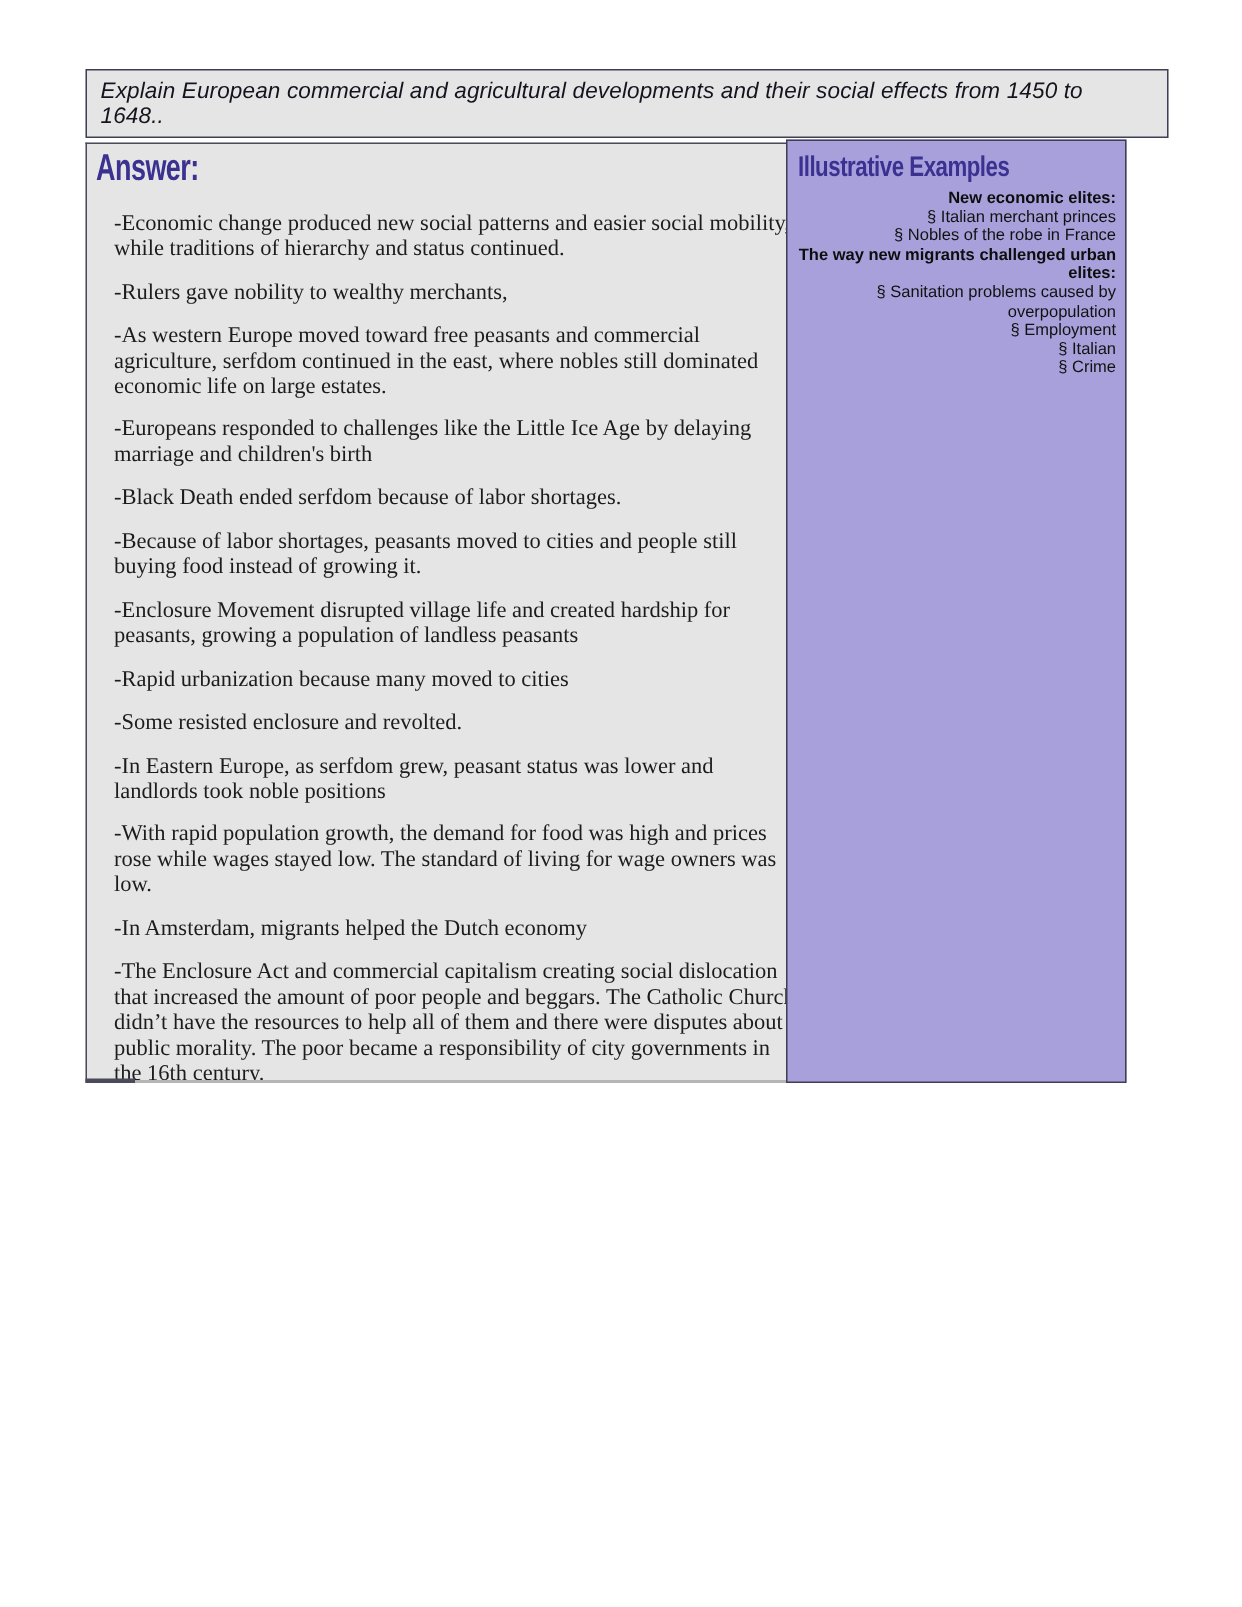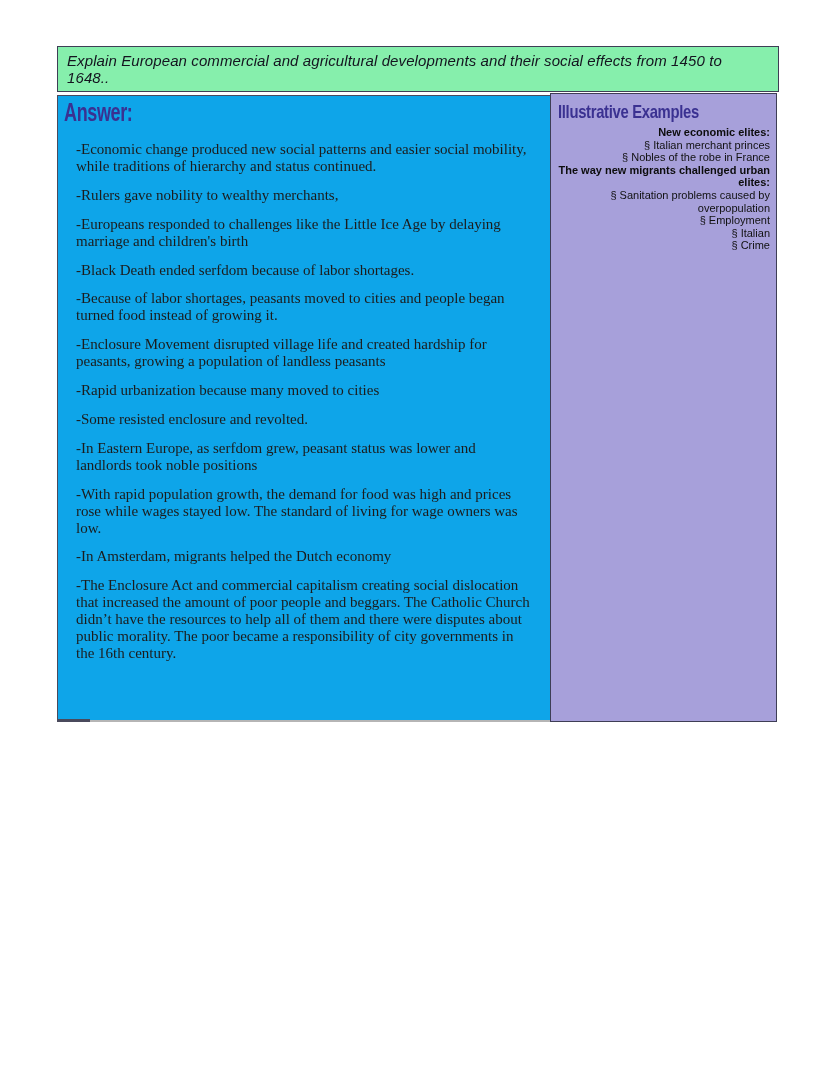--- a/index.html
+++ b/index.html
@@ -16,21 +16,21 @@
   }
 
   
   .question-banner {
     position: absolute;
     left: 57px;
     top: 46px;
     width: 722px;
     height: 46px;
     box-sizing: border-box;
-    background: #86efac;
+    background: #e5e5e5;
     border: 1px solid #3e3e55;
     display: flex;
     align-items: center;
     padding: 0 10px 0 9px;
   }
   .question-banner .q-text {
     font-family: "Liberation Sans", sans-serif;
     font-style: italic;
     font-size: 15px;
     color: #14141f;
@@ -38,21 +38,21 @@
   }
 
   
   .answer-panel {
     position: absolute;
     left: 57px;
     top: 95px;
     width: 497px;
     height: 627px;
     box-sizing: border-box;
-    background: #0ea5e9;
+    background: #e5e5e5;
     border: 1px solid #4a4a5c;
     border-bottom: 2px solid #b5b5b5;
     padding: 2px 6px 0 6px;
     overflow: hidden;
   }
   .answer-heading {
     display: inline-block;
     margin: 0 0 2px 0;
     font-family: "Liberation Sans", sans-serif;
     font-weight: bold;
@@ -77,21 +77,21 @@
     left: 57px;
     top: 719px;
     width: 33px;
     height: 3px;
     background: #4a4a5c;
   }
 
   
   .examples-panel {
     position: absolute;
-    left: 550px;
+    left: 524px;
     top: 93px;
     width: 227px;
     height: 629px;
     box-sizing: border-box;
     background: #a7a0da;
     border: 1px solid #3e3e55;
     padding: 7px 6px 0 7px;
     overflow: hidden;
   }
   .examples-heading {
@@ -127,23 +127,24 @@
 
 <div class="question-banner">
   <span class="q-text">Explain European commercial and agricultural developments and their social effects from 1450 to 1648..</span>
 </div>
 
 <div class="answer-panel">
   <h2 class="answer-heading">Answer:</h2>
   <div class="answer-points">
       <p>-Economic change produced new social patterns and easier social mobility, while traditions of hierarchy and status continued.</p>
       <p>-Rulers gave nobility to wealthy merchants,</p>
+      <p>-As western Europe moved toward free peasants and commercial agriculture, serfdom continued in the east, where nobles still dominated economic life on large estates.</p>
       <p>-Europeans responded to challenges like the Little Ice Age by delaying marriage and children's birth</p>
       <p>-Black Death ended serfdom because of labor shortages.</p>
-      <p>-Because of labor shortages, peasants moved to cities and people began turned food instead of growing it.</p>
+      <p>-Because of labor shortages, peasants moved to cities and people still buying food instead of growing it.</p>
       <p>-Enclosure Movement disrupted village life and created hardship for peasants, growing a population of landless peasants</p>
       <p>-Rapid urbanization because many moved to cities</p>
       <p>-Some resisted enclosure and revolted.</p>
       <p>-In Eastern Europe, as serfdom grew, peasant status was lower and landlords took noble positions</p>
       <p>-With rapid population growth, the demand for food was high and prices rose while wages stayed low. The standard of living for wage owners was low.</p>
       <p>-In Amsterdam, migrants helped the Dutch economy</p>
       <p>-The Enclosure Act and commercial capitalism creating social dislocation that increased the amount of poor people and beggars. The Catholic Church didn’t have the resources to help all of them and there were disputes about public morality. The poor became a responsibility of city governments in the 16th century.</p>
     </div>
 </div>
 <div class="bottom-dark-segment"></div>

